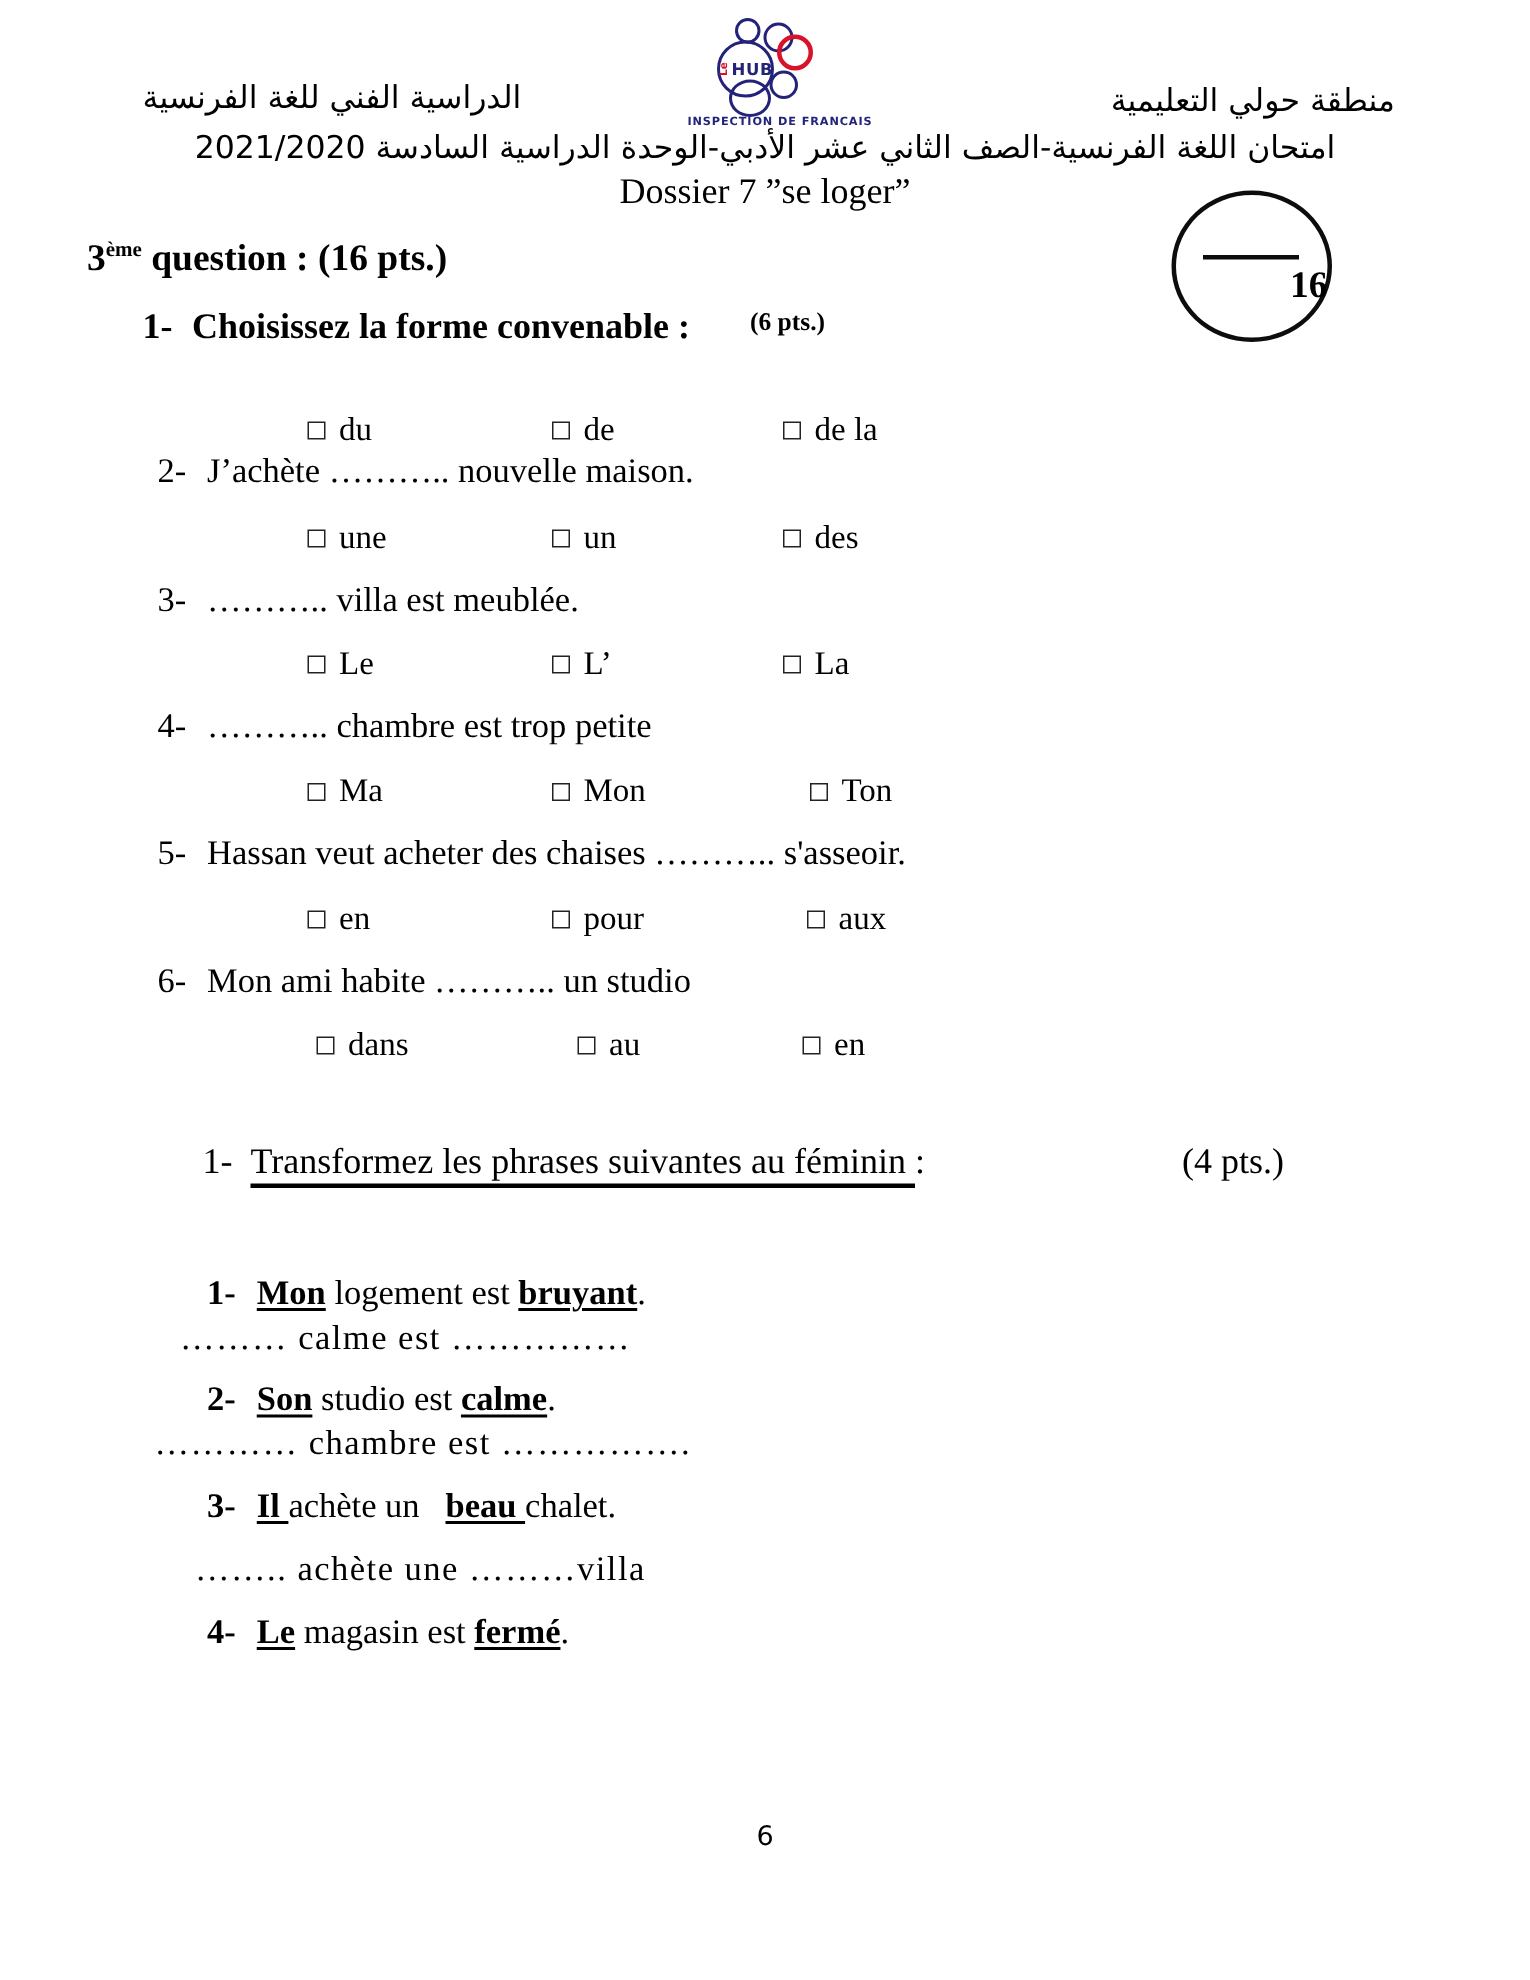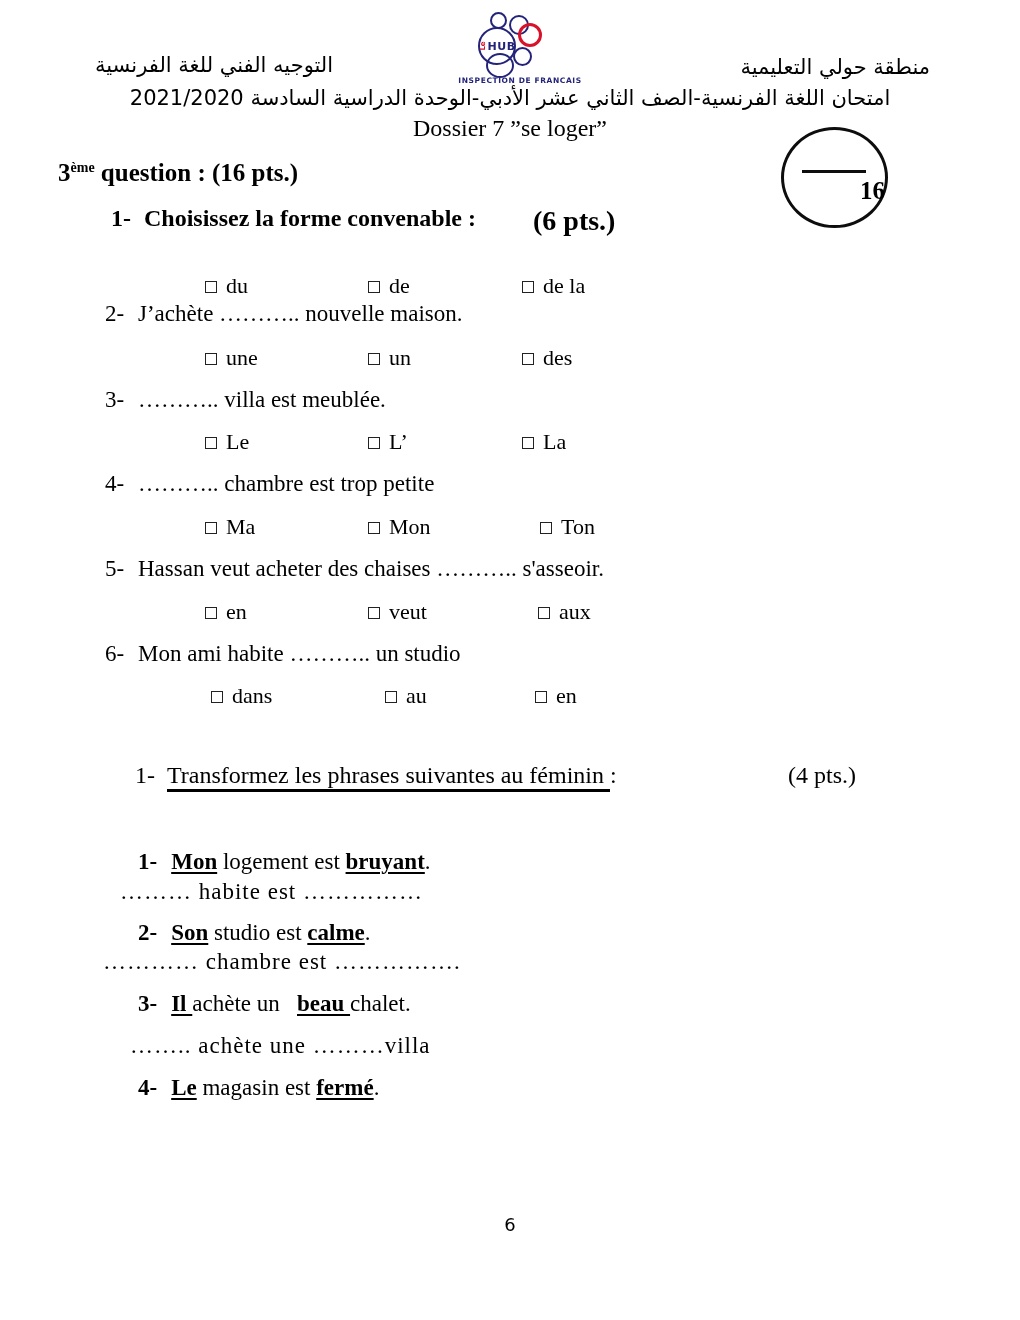--- a/index.html
+++ b/index.html
@@ -52,21 +52,21 @@
 
   .pagenum { font-family:"DejaVu Sans", sans-serif; font-size:18px; }
   sup.eme { font-size:14px; vertical-align:super; line-height:0; }
 </style>
 </head>
 <body>
 
 <div class="page">
 
   <div class="abs ar" style="top:55px; right:90px; font-size:21px">منطقة حولي التعليمية</div>
-  <div class="abs ar" style="top:53px; left:95px; font-size:21px">التوجيه الفني للغة الفرنسية</div>
+  <div class="abs ar" style="top:53px; left:95px; font-size:21px">الدراسية الفني للغة الفرنسية</div>
 
   <div class="abs logo">
     <div class="lg-c" style="left:38px; top:7px;  width:17px; height:17px;"></div>
     <div class="lg-c" style="left:57px; top:10px; width:20px; height:20px;"></div>
     <div class="lg-c lg-main" style="left:26px; top:22px; width:38px; height:38px;">
       <span class="lg-le">Le</span>
         <span class="lg-hub">HUB</span>
     </div>
     <div class="lg-c lg-red" style="left:66px; top:18px; width:24px; height:24px;"></div>
     <div class="lg-c" style="left:61px; top:42px; width:19px; height:19px;"></div>
@@ -79,24 +79,24 @@
 
   <div class="abs b" style="top:138px; left:58px; font-size:25px">
     <span>3</span><sup class="eme">ème</sup><span> question : (16 pts.)</span>
   </div>
 
   <div class="abs score">
     <div class="score-line"></div>
     <div class="score-val">16</div>
   </div>
 
-  <div class="abs b" style="top:184px; left:111px; font-size:24px">
+  <div class="abs b" style="top:184px; left:95px; font-size:24px">
     <span class="qn">1-</span><span>Choisissez la forme convenable :</span>
   </div>
-  <div class="abs b" style="top:184px; left:533px; font-size:28px">(6 pts.)</div>
+  <div class="abs b" style="top:184px; left:500px; font-size:17px">(6 pts.)</div>
 
   <div class="abs optrow" style="top:273px">
     <span class="opt o1"><span class="chk"></span><span>du</span></span>
     <span class="opt o2"><span class="chk"></span><span>de</span></span>
     <span class="opt o3"><span class="chk"></span><span>de la</span></span>
   </div>
 
   <div class="abs qline" style="top:301px">
     <span class="qn">2-</span><span>J’achète ……….. nouvelle maison.</span>
   </div>
@@ -122,42 +122,42 @@
     <span class="opt o1"><span class="chk"></span><span>Ma</span></span>
     <span class="opt o2"><span class="chk"></span><span>Mon</span></span>
     <span class="opt o3" style="left:540px"><span class="chk"></span><span>Ton</span></span>
   </div>
 
   <div class="abs qline" style="top:556px">
     <span class="qn">5-</span><span>Hassan veut acheter des chaises ……….. s'asseoir.</span>
   </div>
   <div class="abs optrow" style="top:599px">
     <span class="opt o1"><span class="chk"></span><span>en</span></span>
-    <span class="opt o2"><span class="chk"></span><span>veut</span></span>
+    <span class="opt o2"><span class="chk"></span><span>pour</span></span>
     <span class="opt o3" style="left:538px"><span class="chk"></span><span>aux</span></span>
   </div>
 
   <div class="abs qline" style="top:641px">
     <span class="qn">6-</span><span>Mon ami habite ……….. un studio</span>
   </div>
   <div class="abs optrow" style="top:683px">
     <span class="opt o1" style="left:211px"><span class="chk"></span><span>dans</span></span>
     <span class="opt o2" style="left:385px"><span class="chk"></span><span>au</span></span>
     <span class="opt o3" style="left:535px"><span class="chk"></span><span>en</span></span>
   </div>
 
   <div class="abs p2head" style="top:762px; left:135px">
     <span style="margin-right:12px">1-</span><span class="p2title">Transformez les phrases suivantes au féminin </span><span>:</span>
   </div>
   <div class="abs p2head" style="top:762px; left:788px">(4 pts.)</div>
 
   <div class="abs p2item" style="top:849px; left:138px">
     <span class="p2num">1-</span><span class="uw pre">Mon</span><span class="pre"> logement est </span><span class="uw pre">bruyant</span><span class="pre">.</span>
   </div>
-  <div class="abs ans" style="top:879px; left:120px">……… habite est ……………</div>
+  <div class="abs ans" style="top:879px; left:120px">……… calme est ……………</div>
 
   <div class="abs p2item" style="top:920px; left:138px">
     <span class="p2num">2-</span><span class="uw pre">Son</span><span class="pre"> studio est </span><span class="uw pre">calme</span><span class="pre">.</span>
   </div>
   <div class="abs ans" style="top:949px; left:103px">………… chambre est …………….</div>
 
   <div class="abs p2item" style="top:991px; left:138px">
     <span class="p2num">3-</span><span class="uw pre">Il </span><span class="pre">achète un   </span><span class="uw pre">beau </span><span class="pre">chalet.</span>
   </div>
   <div class="abs ans" style="top:1033px; left:130px">…….. achète une ………villa</div>

